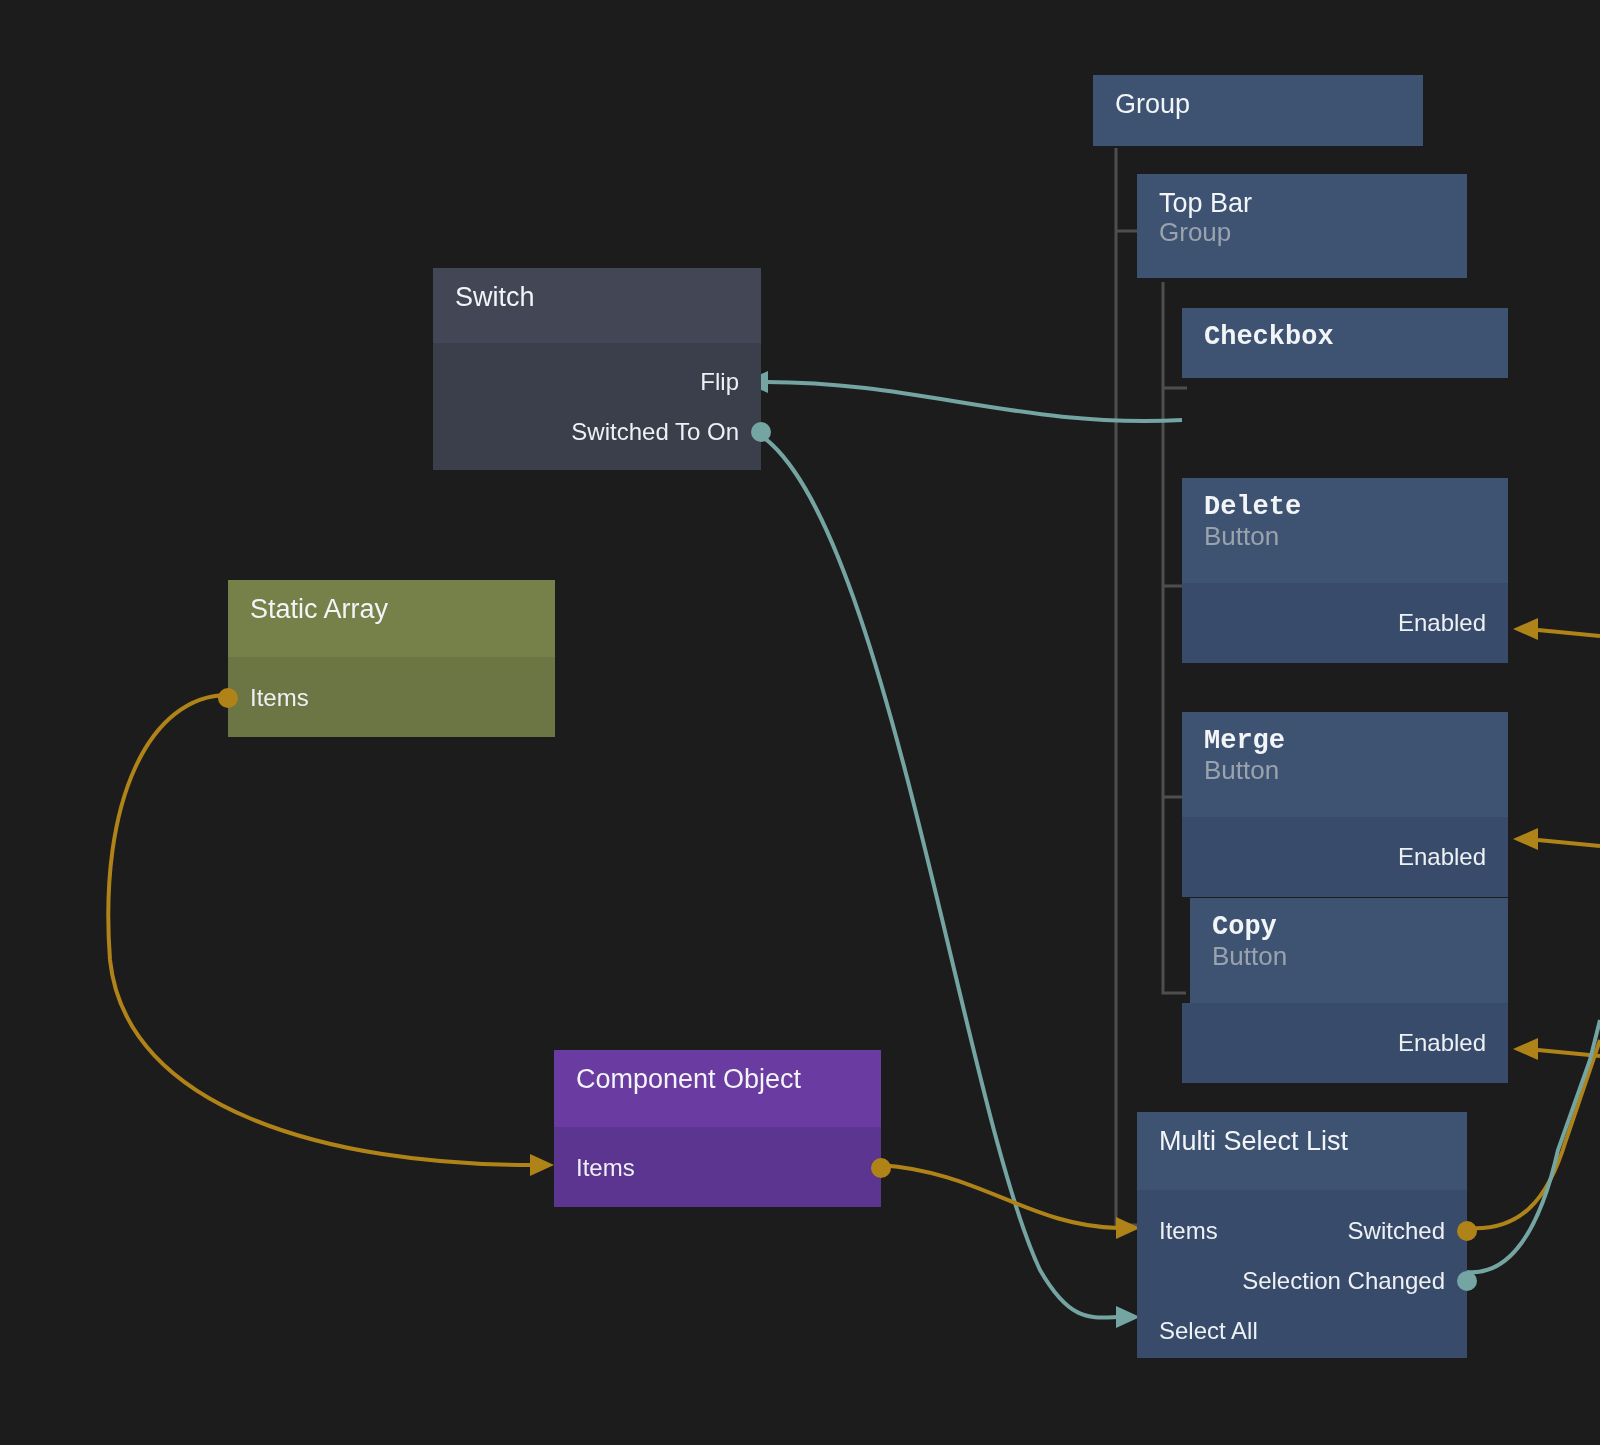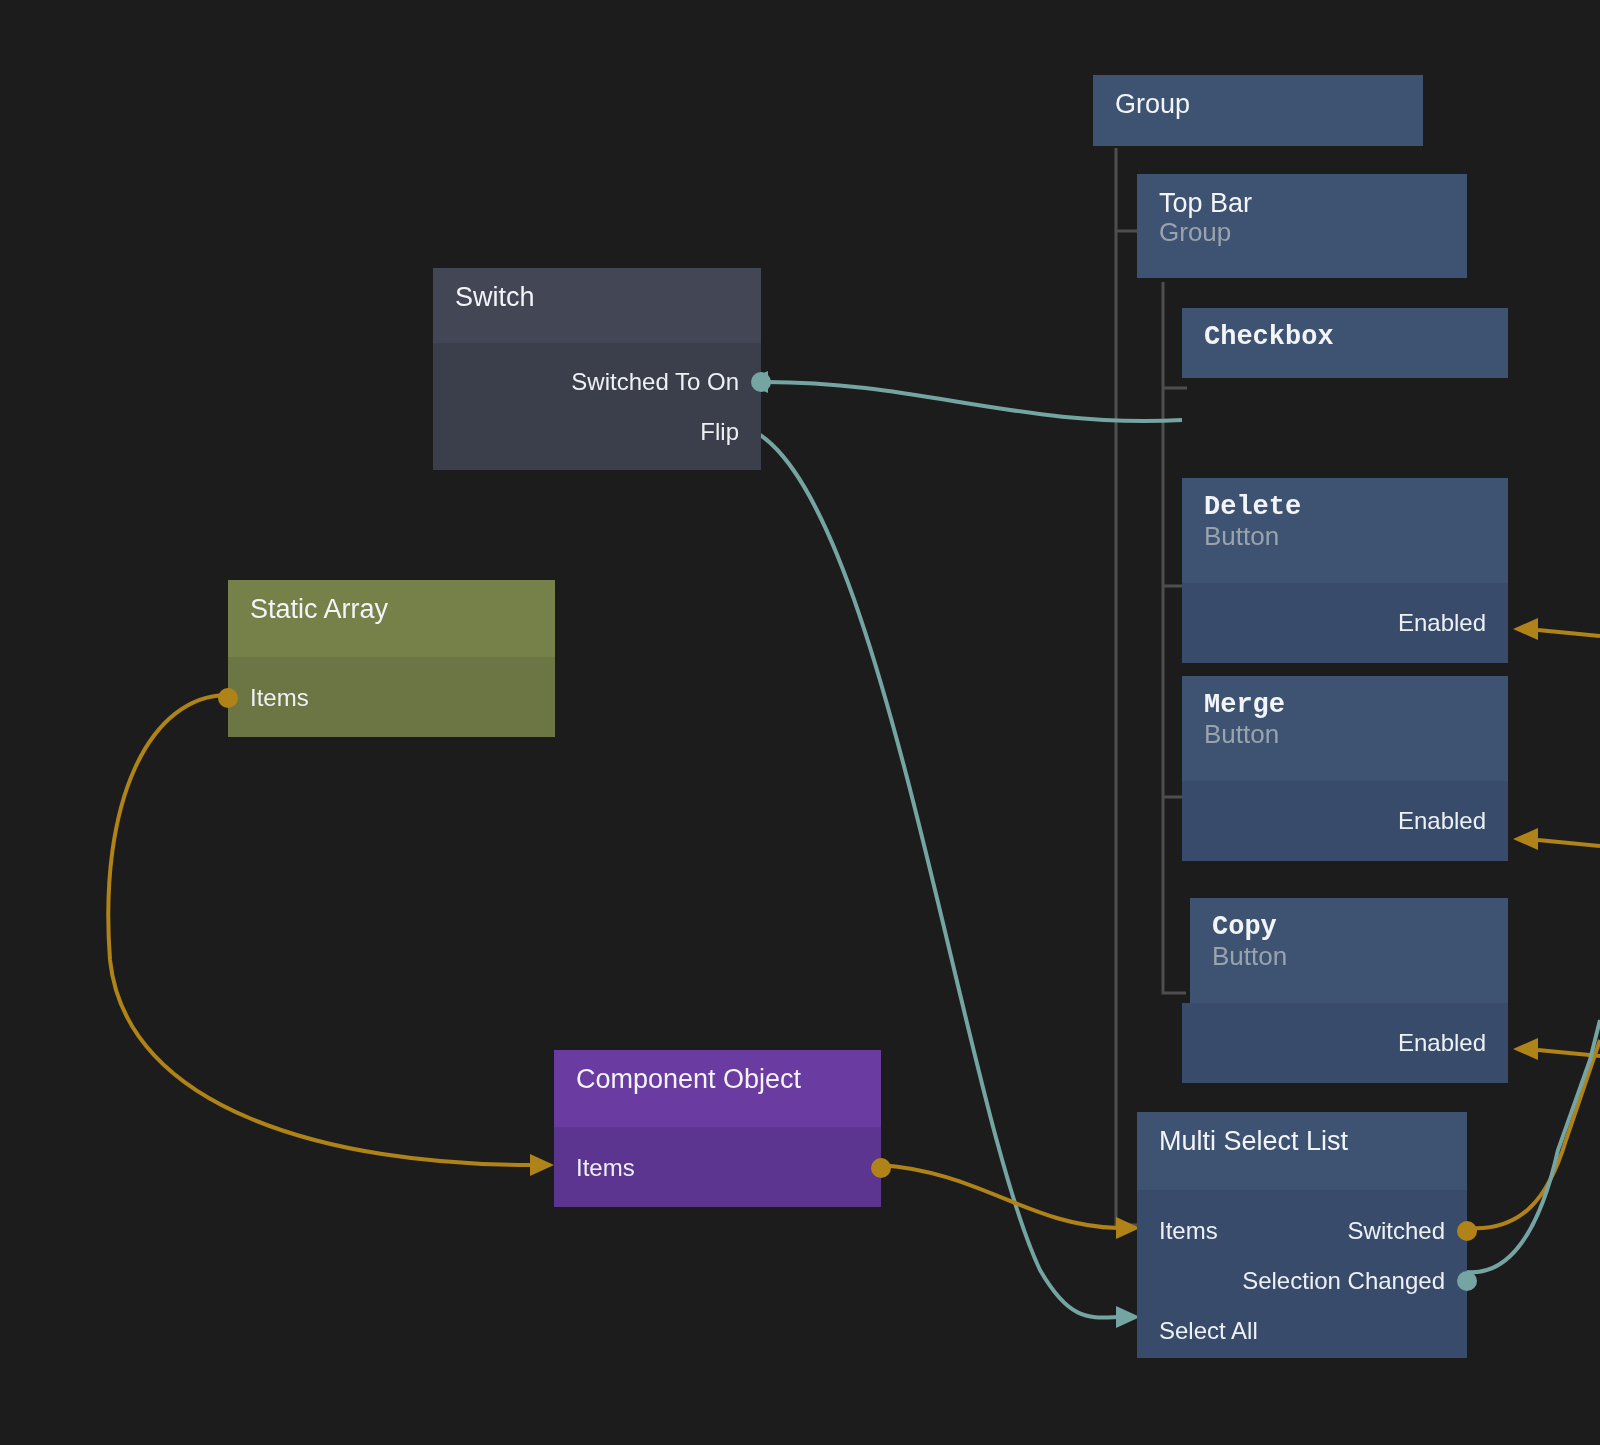--- a/index.html
+++ b/index.html
@@ -97,25 +97,25 @@
       <div class="node-title">Group</div>
     </div>
   </div>
 
   <div class="node n-gray" style="left:433px; top:268px; width:328px;">
     <div class="node-header" style="height:75px;">
       <div class="node-title">Switch</div>
     </div>
     <div class="node-body" style="height:127px; padding-top:14px;">
       <div class="port-row outp">
+        <span class="port-label">Flip</span>
+      </div>
+      <div class="port-row outp">
         <span class="port-label">Switched To On</span>
         <span class="dot right" style="background:#74a5a2;"></span>
-      </div>
-      <div class="port-row outp">
-        <span class="port-label">Flip</span>
       </div>
     </div>
   </div>
 
   <div class="node n-blue" style="left:1137px; top:174px; width:330px;">
     <div class="node-header" style="height:104px;">
       <div class="node-title">Top Bar</div>
       <div class="node-subtitle">Group</div>
     </div>
   </div>
@@ -131,21 +131,21 @@
       <div class="node-title bold">Delete</div>
       <div class="node-subtitle">Button</div>
     </div>
     <div class="node-body" style="height:80px; padding-top:15px;">
       <div class="port-row outp">
         <span class="port-label">Enabled</span>
       </div>
     </div>
   </div>
 
-  <div class="node n-blue" style="left:1182px; top:676px; width:326px;">
+  <div class="node n-blue" style="left:1182px; top:712px; width:326px;">
     <div class="node-header" style="height:105px;">
       <div class="node-title bold">Merge</div>
       <div class="node-subtitle">Button</div>
     </div>
     <div class="node-body" style="height:80px; padding-top:15px;">
       <div class="port-row outp">
         <span class="port-label">Enabled</span>
       </div>
     </div>
   </div>

